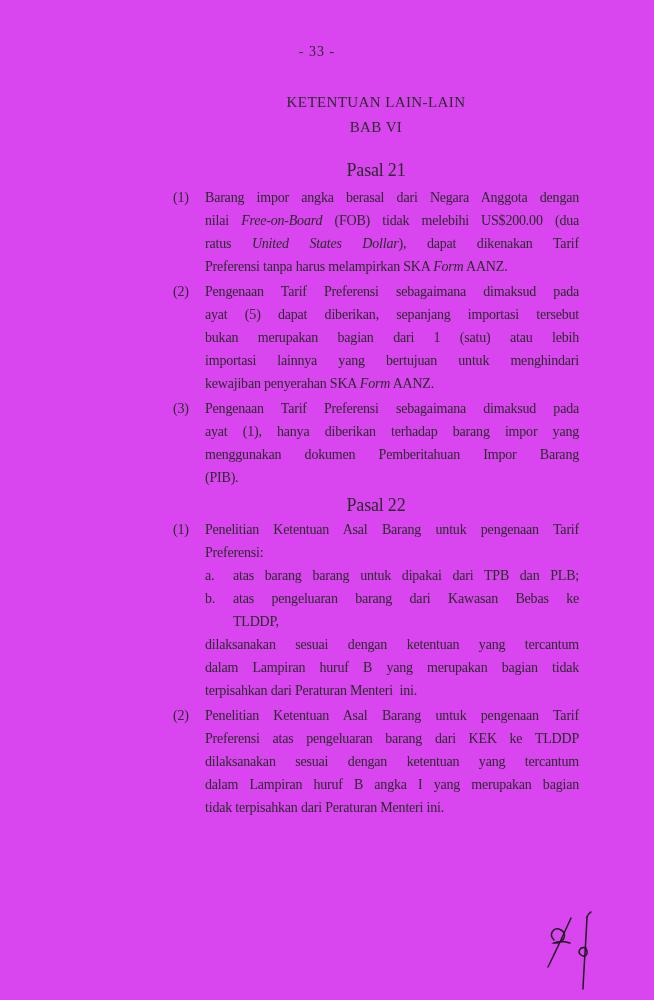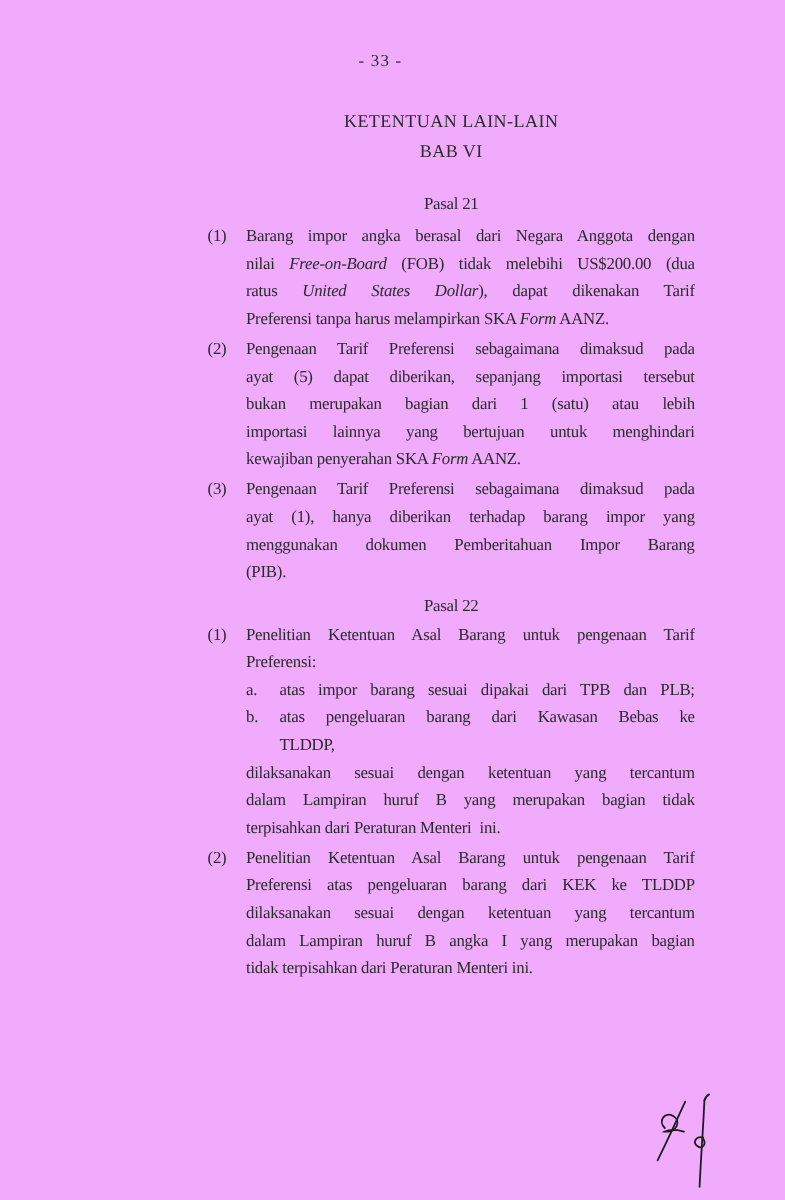--- a/index.html
+++ b/index.html
@@ -1,20 +1,20 @@
 <!DOCTYPE html>
 <html><head>
 <meta charset="utf-8">
 <style>
   html, body { margin: 0; padding: 0; background: #ffffff; }
   #page {
     position: relative;
     width: 654px;
     height: 1000px;
-    background: #f0abfc;
+    background: #d946ef;
     font-family: "Liberation Serif", "DejaVu Serif", serif;
     color: #2b2b2b;
     overflow: hidden;
   }
   .page-number {
     position: absolute;
     top: 44px;
     left: 0;
     width: 634px;
     text-align: center;
@@ -37,21 +37,21 @@
     left: 173px;
     width: 406px;
     font-size: 14px;
     line-height: 23px;
     letter-spacing: -0.2px;
   }
   .section-heading {
     text-align: center;
     height: 23px;
     margin-bottom: 4px;
-    font-size: 14px;
+    font-size: 18px;
   }
   .section-heading.later { margin-top: 5px; margin-bottom: 1px; }
   .item { display: flex; margin-bottom: 2px; }
   .item-number { width: 32px; flex: none; }
   .item-body { flex: 1; min-width: 0; }
   .line { height: 23px; overflow: hidden; }
   .line.j { text-align: justify; text-align-last: justify; }
   .subitem { display: flex; }
   .sub-letter { width: 28px; flex: none; }
   .sub-body { flex: 1; min-width: 0; }
@@ -108,21 +108,21 @@
       </div>
       <div class="section-heading later">Pasal 22</div>
       <div class="item">
         <div class="item-number">(1)</div>
         <div class="item-body">
           <div class="line j">Penelitian Ketentuan Asal Barang untuk pengenaan Tarif</div>
           <div class="line">Preferensi:</div>
           <div class="subitem">
             <div class="sub-letter">a.</div>
             <div class="sub-body">
-              <div class="line j">atas impor barang sesuai dipakai dari TPB dan PLB;</div>
+              <div class="line j">atas barang barang untuk dipakai dari TPB dan PLB;</div>
             </div>
           </div>
           <div class="subitem">
             <div class="sub-letter">b.</div>
             <div class="sub-body">
               <div class="line j">atas pengeluaran barang dari Kawasan Bebas ke</div>
               <div class="line">TLDDP,</div>
             </div>
           </div>
           <div class="line j">dilaksanakan sesuai dengan ketentuan yang tercantum</div>

